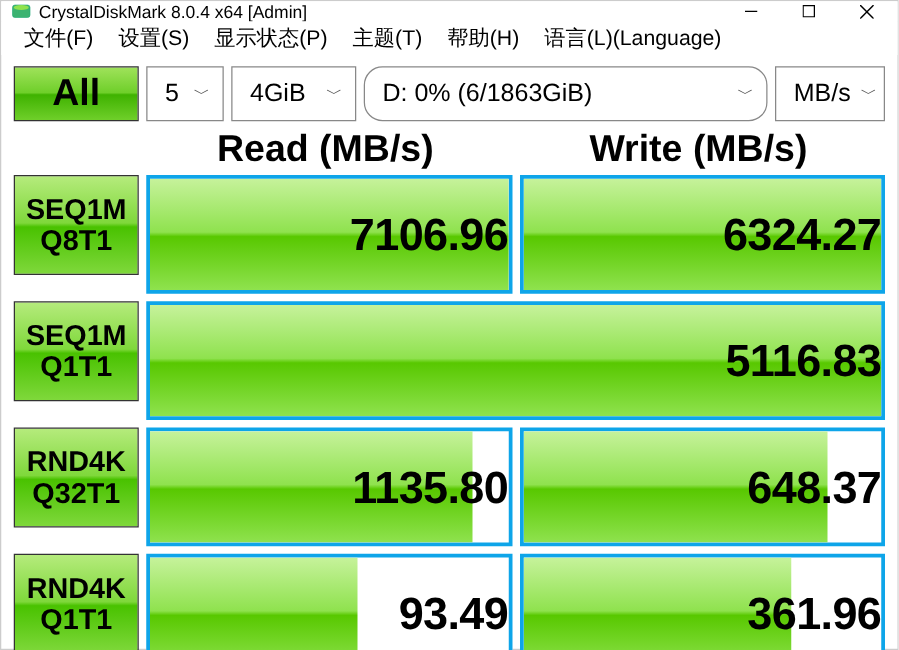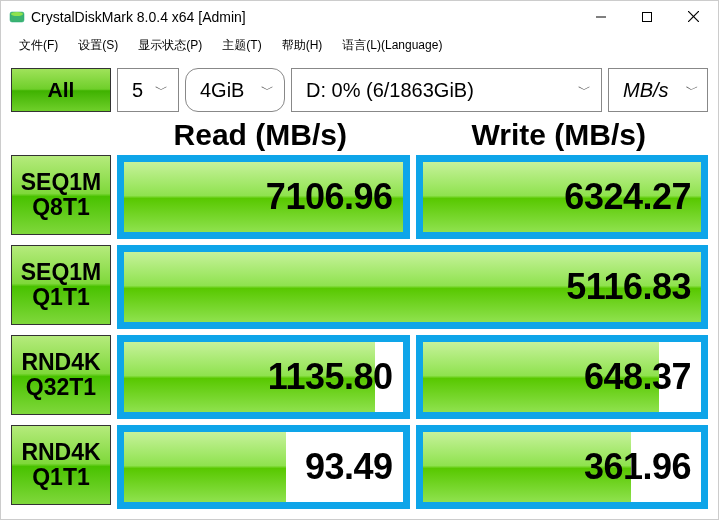--- a/index.html
+++ b/index.html
@@ -5,37 +5,37 @@
   * { box-sizing: border-box; margin: 0; padding: 0; }
   html, body { width: 719px; height: 520px; font-family: "Segoe UI", "Microsoft YaHei", Arial, sans-serif; background: #fff; overflow: hidden; }
   .window { width: 719px; height: 520px; display: flex; flex-direction: column; border: 1px solid #ccc; }
   .titlebar { display: flex; align-items: center; height: 38px; padding: 0 2px 0 8px; background: #fff; }
   .titlebar .icon { width: 16px; height: 16px; margin-right: 6px; }
   .titlebar .title { font-size: 14px; color: #000; flex: 0 0 auto; }
   .titlebar .spacer { flex: 1; }
   .win-controls { display: flex; height: 100%; }
   .win-btn { width: 46px; height: 100%; display: flex; align-items: center; justify-content: center; cursor: pointer; }
   .win-btn svg { pointer-events: none; }
-  .menubar { display: flex; align-items: center; height: 32px; padding: 0 8px; font-size: 12px; background: #fff; }
+  .menubar { display: flex; align-items: center; height: 32px; padding: 0 8px; font-size: 17px; background: #fff; }
   .menu-item { padding: 2px 10px; cursor: pointer; }
   .toolbar { display: flex; padding: 9px 10px 2px 10px; gap: 6px; }
-  .btn-all { width: 100px; height: 44px; border: 1px solid #333; background: linear-gradient(to bottom, #9fe25a 0%, #6fcf2a 48%, #3fb200 52%, #6fcf2a 100%); display: flex; align-items: center; justify-content: center; font-size: 21px; font-weight: bold; cursor: pointer; color: #000; }
+  .btn-all { width: 100px; height: 44px; border: 1px solid #333; background: linear-gradient(to bottom, #9fe25a 0%, #6fcf2a 48%, #3fb200 52%, #6fcf2a 100%); display: flex; align-items: center; justify-content: center; font-size: 30px; font-weight: bold; cursor: pointer; color: #000; }
   .select { flex: 0 0 auto; height: 44px; border: 1px solid #888; background: #fff; display: flex; align-items: center; justify-content: space-between; padding: 0 10px 0 14px; font-size: 20px; cursor: pointer; }
   .sel-count { width: 62px; }
-  .sel-size { width: 100px; border-radius: 13px; }
-  .sel-drive { flex: 1; }
-  .sel-unit { width: 100px; font-style: italic; }
+  .sel-size { width: 100px; }
+  .sel-drive { flex: 1; border-radius: 15px; }
+  .sel-unit { width: 88px; }
   .chev { margin-left: 8px; font-size: 13px; color: #555; }
   .headers { display: flex; padding: 4px 10px 3px 10px; font-size: 30px; font-weight: bold; }
   .hd-blank { width: 100px; }
   .hd-col { flex: 1; text-align: center; }
   .grid { padding: 0 10px 10px 10px; display: flex; flex-direction: column; gap: 6px; }
   .row { display: flex; gap: 6px; }
   .test-label { width: 100px; height: 80px; border: 1px solid #333; background: linear-gradient(to bottom, #b5eb7c 0%, #7fd83b 48%, #49c200 52%, #7fd83b 100%); display: flex; flex-direction: column; align-items: center; justify-content: center; font-size: 23px; font-weight: bold; line-height: 1.1; cursor: pointer; color: #000; }
-  .val-cell { flex: 1; height: 84px; border: 7px solid #0ea5e9; position: relative; background: #fff; display: flex; align-items: center; justify-content: flex-end; padding-right: 10px; overflow: hidden; }
+  .val-cell { flex: 1; height: 95px; border: 3px solid #0ea5e9; position: relative; background: #fff; display: flex; align-items: center; justify-content: flex-end; overflow: hidden; }
   .val-fill { position: absolute; top: 0; bottom: 0; left: 0; background: linear-gradient(to bottom, #c6f29b 0%, #8fe24e 48%, #58c800 52%, #8fe24e 100%); }
   .val-text { position: relative; font-size: 36px; font-weight: bold; color: #000; letter-spacing: -0.5px; }
 </style>
 </head>
 <body>
 
 <div class="window">
 
   <div class="titlebar">
     <span class="icon">

